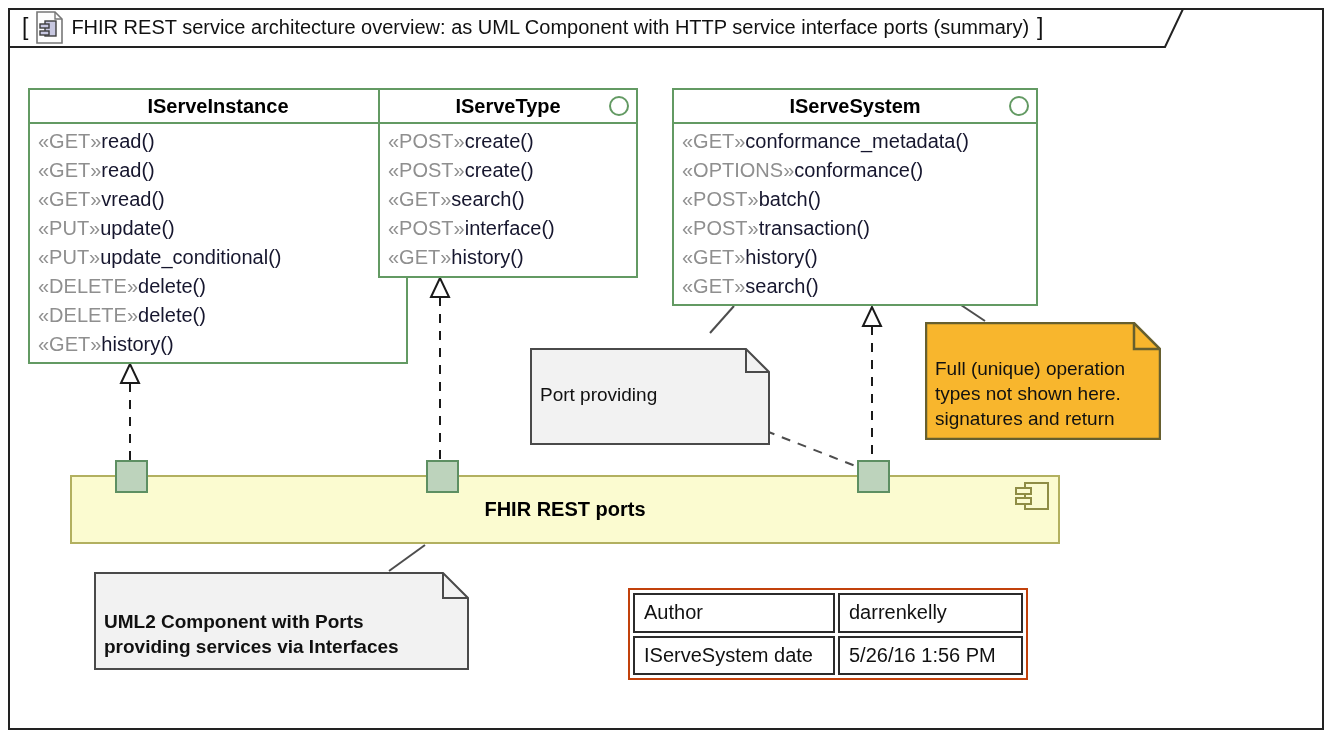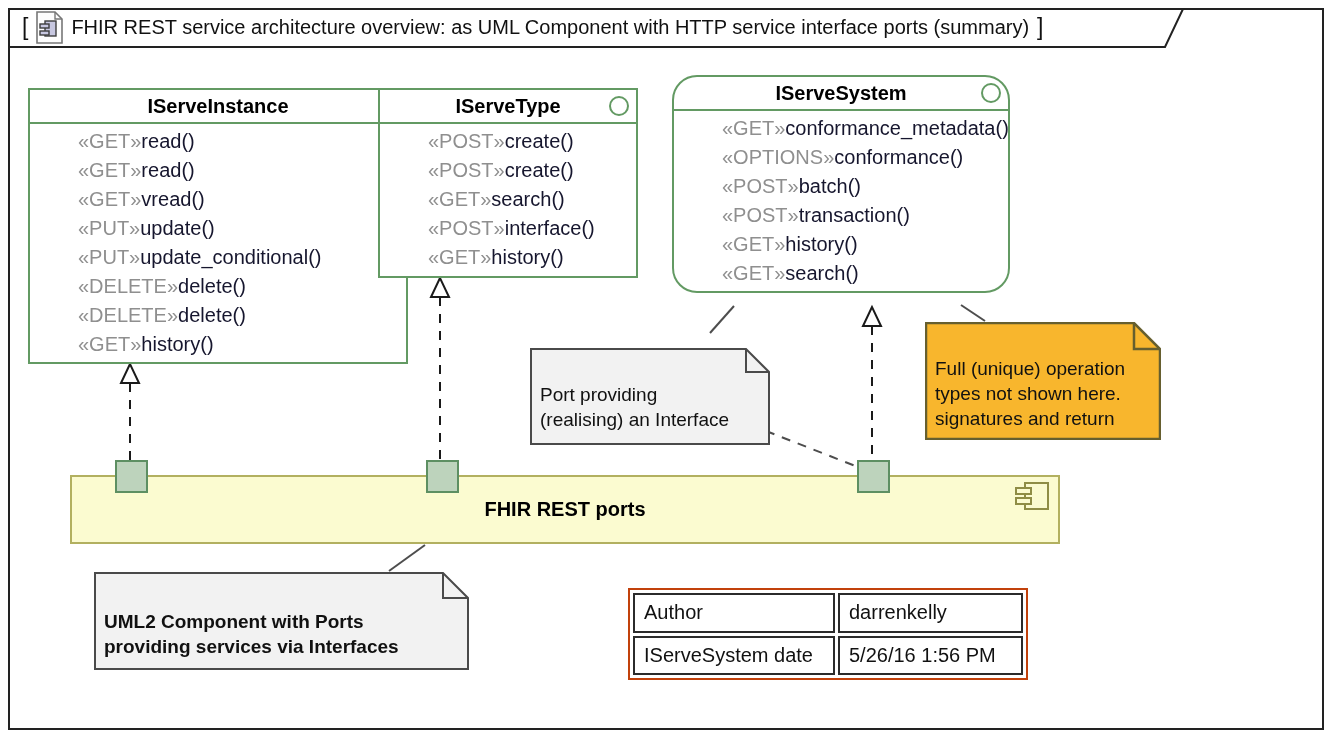--- a/index.html
+++ b/index.html
@@ -20,21 +20,21 @@
   .tab-bracket { font-size:23px; color:#111; }
   .tab-title { font-size:20px; color:#111; white-space:nowrap; }
 
   
   .iface { position:absolute; background:#fff; border:2px solid #639a63; }
   .iface-header { position:relative; height:34px; border-bottom:2px solid #639a63;
                   display:flex; align-items:center; justify-content:center; }
   .iface-title { font-weight:bold; font-size:20px; color:#000; }
   .iface-circle { position:absolute; right:7px; top:6px; width:20px; height:20px;
                   border:2px solid #639a63; border-radius:50%; background:#fff; }
-  .iface-body { padding:3px 0 0 8px;margin-left:40px; }
+  .iface-body { padding:3px 0 0 8px; }
   .op { font-size:20px; line-height:29px; white-space:nowrap; }
   .op .st { color:#8f8f8f; }
   .op .nm { color:#16162e; }
 
   
   .server { position:absolute; left:70px; top:475px; width:990px; height:69px;
             background:#fbfbd0; border:2px solid #b2b060;
             display:flex; align-items:center; justify-content:center; }
   .server-label { font-weight:bold; font-size:20px; color:#000; }
   .server-icon { position:absolute; right:6px; top:4px; }
@@ -127,21 +127,21 @@
     </div>
     <div class="iface-body">
       <div class="op"><span class="st">«POST»</span><span class="nm">create()</span></div>
       <div class="op"><span class="st">«POST»</span><span class="nm">create()</span></div>
       <div class="op"><span class="st">«GET»</span><span class="nm">search()</span></div>
       <div class="op"><span class="st">«POST»</span><span class="nm">interface()</span></div>
       <div class="op"><span class="st">«GET»</span><span class="nm">history()</span></div>
     </div>
   </div>
 
-  <div class="iface" style="left:672px; top:75px; width:338px; height:218px;border-radius:25px;">
+  <div class="iface" style="left:672px; top:88px; width:366px; height:218px;">
     <div class="iface-header">
       <span class="iface-title">IServeSystem</span>
       <span class="iface-circle"></span>
     </div>
     <div class="iface-body">
       <div class="op"><span class="st">«GET»</span><span class="nm">conformance_metadata()</span></div>
       <div class="op"><span class="st">«OPTIONS»</span><span class="nm">conformance()</span></div>
       <div class="op"><span class="st">«POST»</span><span class="nm">batch()</span></div>
       <div class="op"><span class="st">«POST»</span><span class="nm">transaction()</span></div>
       <div class="op"><span class="st">«GET»</span><span class="nm">history()</span></div>
@@ -162,21 +162,20 @@
   <div class="port" style="left:426px; top:460px;"></div>
   <div class="port" style="left:857px; top:460px;"></div>
 
   <div class="note" style="left:530px; top:348px; width:240px; height:97px;">
     <svg width="240" height="97" viewBox="0 0 240 97">
       <polygon points="1,1 216,1 239,24 239,96 1,96" fill="#f2f2f2" stroke="#4a4a4a" stroke-width="2"></polygon>
       <polyline points="216,1 216,24 239,24" fill="none" stroke="#4a4a4a" stroke-width="2"></polyline>
     </svg>
     <div class="note-text" style="top:34px;">
       <div>Port providing</div>
-      <div>(realising) an Interface</div>
     </div>
   </div>
 
   <div class="note" style="left:925px; top:322px; width:236px; height:118px;">
     <svg width="236" height="118" viewBox="0 0 236 118">
       <polygon points="1,1 209,1 235,27 235,117 1,117" fill="#f8b62d" stroke="#665f2f" stroke-width="2.5"></polygon>
       <polyline points="209,1 209,27 235,27" fill="none" stroke="#665f2f" stroke-width="2.5"></polyline>
     </svg>
     <div class="note-text" style="top:34px;">
       <div>Full (unique) operation</div>

